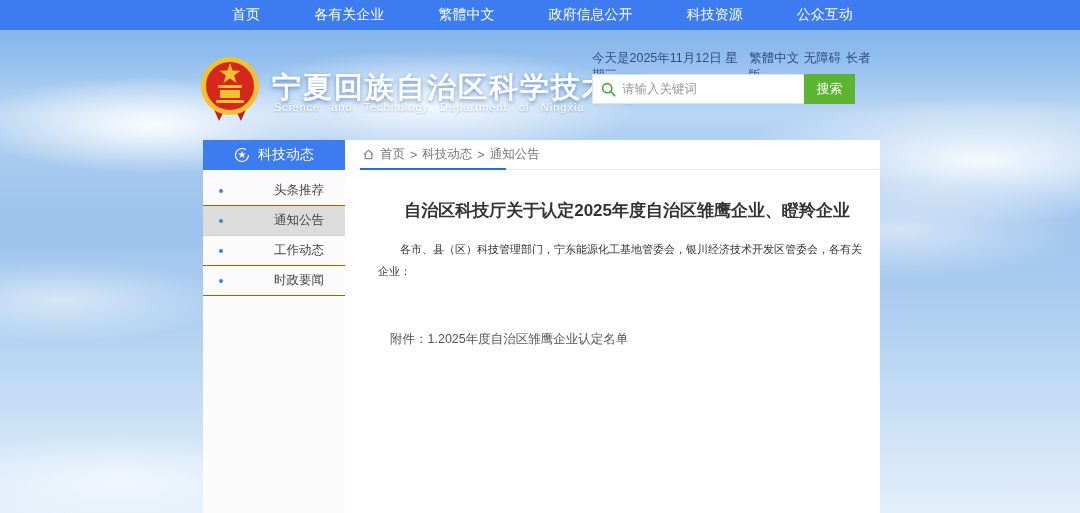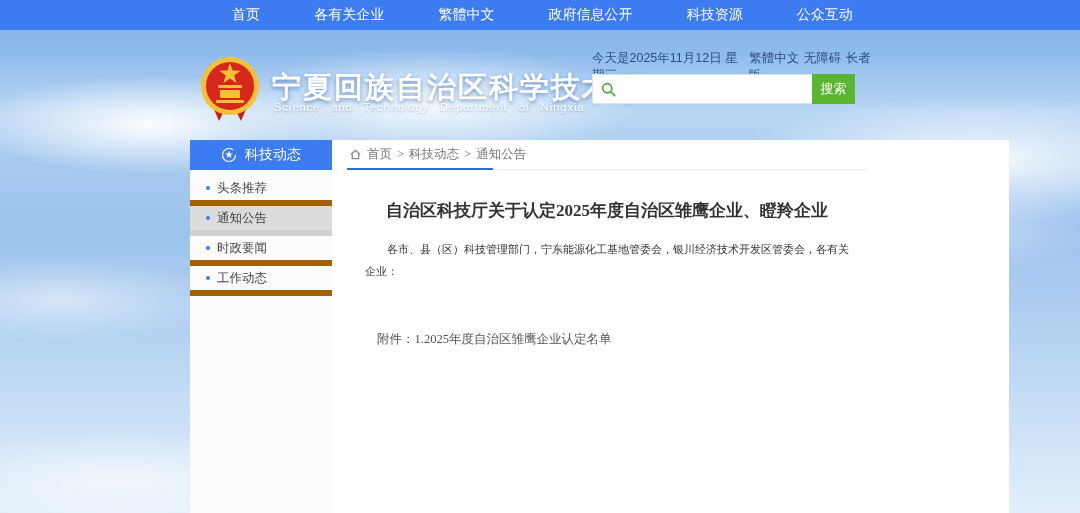--- a/index.html
+++ b/index.html
@@ -32,45 +32,45 @@
     letter-spacing:1px; word-spacing:7px; text-shadow:0 1px 2px rgba(25,80,160,.4); white-space:nowrap; }
   .header-right-top { position:absolute; left:592px; top:12px; width:280px; display:flex;
     justify-content:space-between; font-size:12.5px; color:#2e4e7e; }
   .lang-links span { margin-left:1px; cursor:pointer; }
   .searchbar { position:absolute; left:592px; top:36px; width:263px; height:30px; display:flex; }
   .search-input-wrap { flex:1; background:#fff; display:flex; align-items:center; padding:0 8px;
     border:1px solid #e2e2e2; border-right:none; }
   .search-input { border:none; outline:none; flex:1; font-size:12.5px; color:#333;
     font-family:inherit; background:transparent; }
   .search-input::placeholder { color:#999; }
-  .search-btn { width:43px; background:#5cb531; color:#fff; font-size:13px; border:none;
+  .search-btn { width:51px; background:#5cb531; color:#fff; font-size:13px; border:none;
     cursor:pointer; font-family:inherit; }
 
   
-  .main { position:absolute; left:190px; top:140px; width:819px; height:373px; background:#fff;font-family:Liberation Serif, serif; }
+  .main { position:absolute; left:203px; top:140px; width:677px; height:373px; background:#fff; }
 
   
   .sidebar { position:absolute; left:0; top:0; width:142px; height:373px; background:#fbfbfb; }
   .sidebar-head { height:30px; background:#3c7cf0; color:#fff; display:flex; align-items:center;
     justify-content:center; gap:8px; font-size:14px; }
   .sidebar-list { padding-top:6px; }
   .sidebar-item { height:30px; display:flex; align-items:center; padding-left:16px; font-size:12.5px;
-    color:#444; border-bottom:6px solid #a16207; cursor:pointer; background:#fbfbfb; }
+    color:#444; border-bottom:1px solid #a16207; cursor:pointer; background:#fbfbfb;gap:44px; }
   .sidebar-item.active { background:#dcdcdc; border-bottom-color:#d0d0d0; }
   .bullet { width:4px; height:4px; border-radius:50%; background:#3c7cf0; margin-right:7px; flex:0 0 auto; }
 
   
   .article { position:absolute; left:157px; top:0; width:520px; height:373px; background:#fff; }
   .breadcrumb-row { position:relative; height:30px; display:flex; align-items:center; gap:5px;
     font-size:12.5px; color:#777; border-bottom:1px solid #ebebeb; padding-left:2px; }
   .breadcrumb-row .crumb { cursor:pointer; }
   .crumb-underline { position:absolute; left:0; bottom:-1px; width:146px; height:2px; background:#2f6bd8; }
   .home-icon { width:13px; height:13px; display:inline-block; }
 
-  .art-title { margin-top:28px; text-align:center; font-size:17px; font-weight:bold; color:#333;
+  .art-title { margin-top:28px; text-align:right; font-size:17px; font-weight:bold; color:#333;
     line-height:26px; padding:0 30px; }
   .art-meta { margin-top:16px; text-align:center; font-size:12px; color:#666; }
   .art-meta span { margin:0 5px; }
   .art-body { margin-top:14px; padding:0 18px; font-size:11px; color:#333; line-height:22px; }
   .art-body p { text-indent:2em; }
   .attachments { margin-top:46px; padding-left:30px; display:flex; font-size:12.5px; color:#555;
     line-height:23px; }
   .attach-label { white-space:nowrap; }
   .attach-list div { cursor:pointer; }
 </style>
@@ -113,20 +113,21 @@
       <span>长者版</span>
     </span>
   </div>
 
   <div class="searchbar">
     <div class="search-input-wrap">
       <svg class="search-magnifier" width="15" height="15" viewBox="0 0 15 15" style="margin-right:6px;">
         <circle cx="6.2" cy="6.2" r="4.6" fill="none" stroke="#44a63c" stroke-width="1.6"></circle>
         <line x1="9.8" y1="9.8" x2="13.6" y2="13.6" stroke="#44a63c" stroke-width="1.6" stroke-linecap="round"></line>
       </svg>
+      <input class="search-input" type="text" placeholder="请输入关键词" style="">
     </div>
     <button class="search-btn">搜索</button>
   </div>
 </div>
 
 <div class="main">
 
   <div class="sidebar">
     <div class="sidebar-head">
       <svg width="16" height="16" viewBox="0 0 16 16">
@@ -139,25 +140,25 @@
       <div class="sidebar-item">
         <span class="bullet"></span>
         <span>头条推荐</span>
       </div>
       <div class="sidebar-item active">
         <span class="bullet"></span>
         <span>通知公告</span>
       </div>
       <div class="sidebar-item">
         <span class="bullet"></span>
-        <span>时政要闻</span>
+        <span>工作动态</span>
       </div>
       <div class="sidebar-item">
         <span class="bullet"></span>
-        <span>工作动态</span>
+        <span>时政要闻</span>
       </div>
     </div>
   </div>
 
   <div class="article">
     <div class="breadcrumb-row">
       <svg class="home-icon" viewBox="0 0 14 14">
         <path d="M2 7 L7 2.5 L12 7" fill="none" stroke="#888" stroke-width="1.3"></path>
         <path d="M3.5 6.5 V11.5 H10.5 V6.5" fill="none" stroke="#888" stroke-width="1.3"></path>
       </svg>

